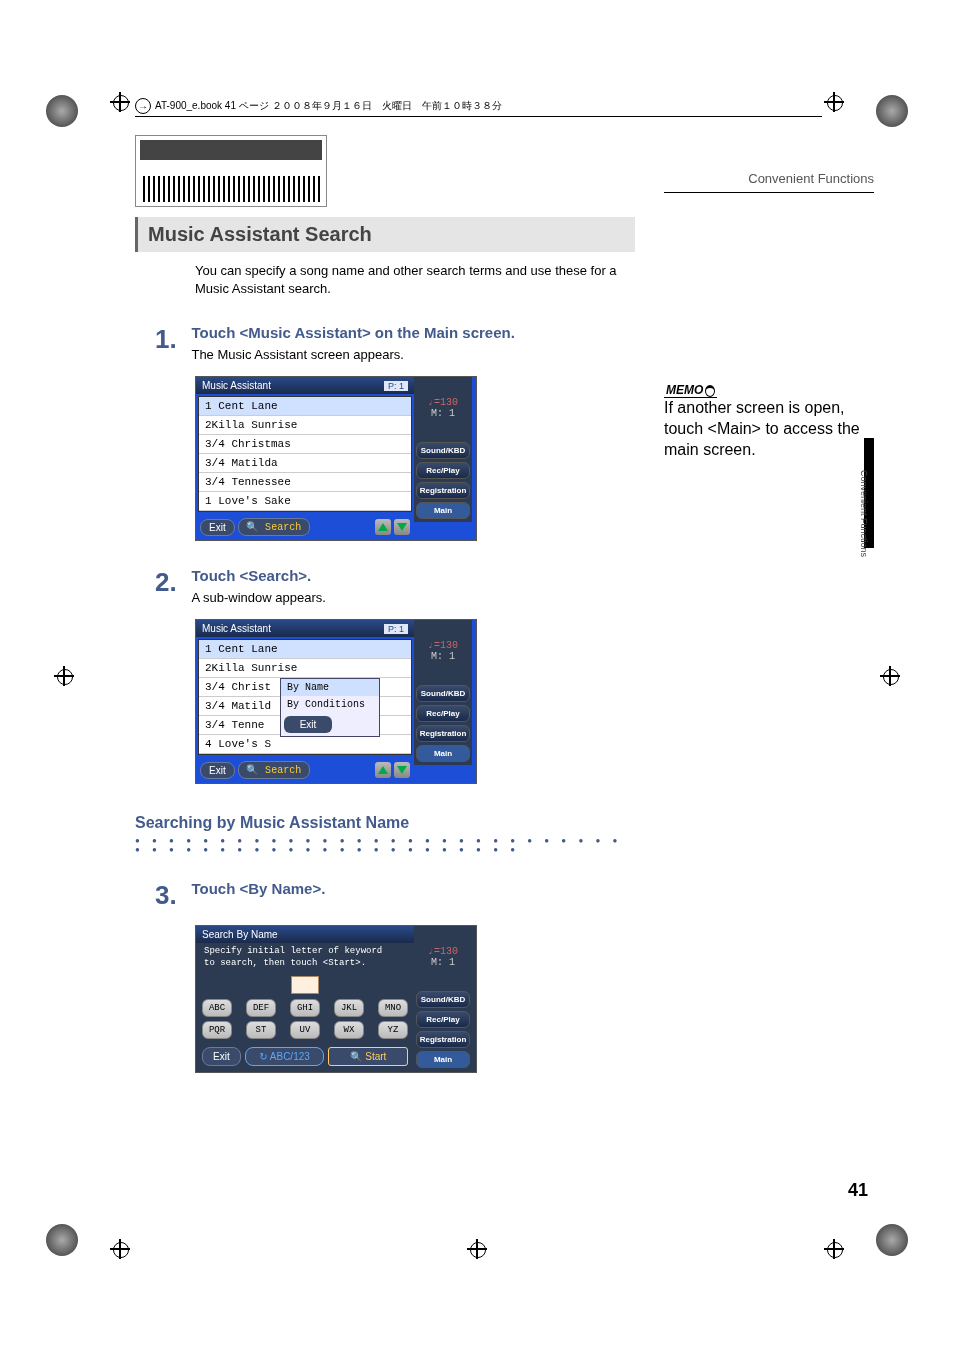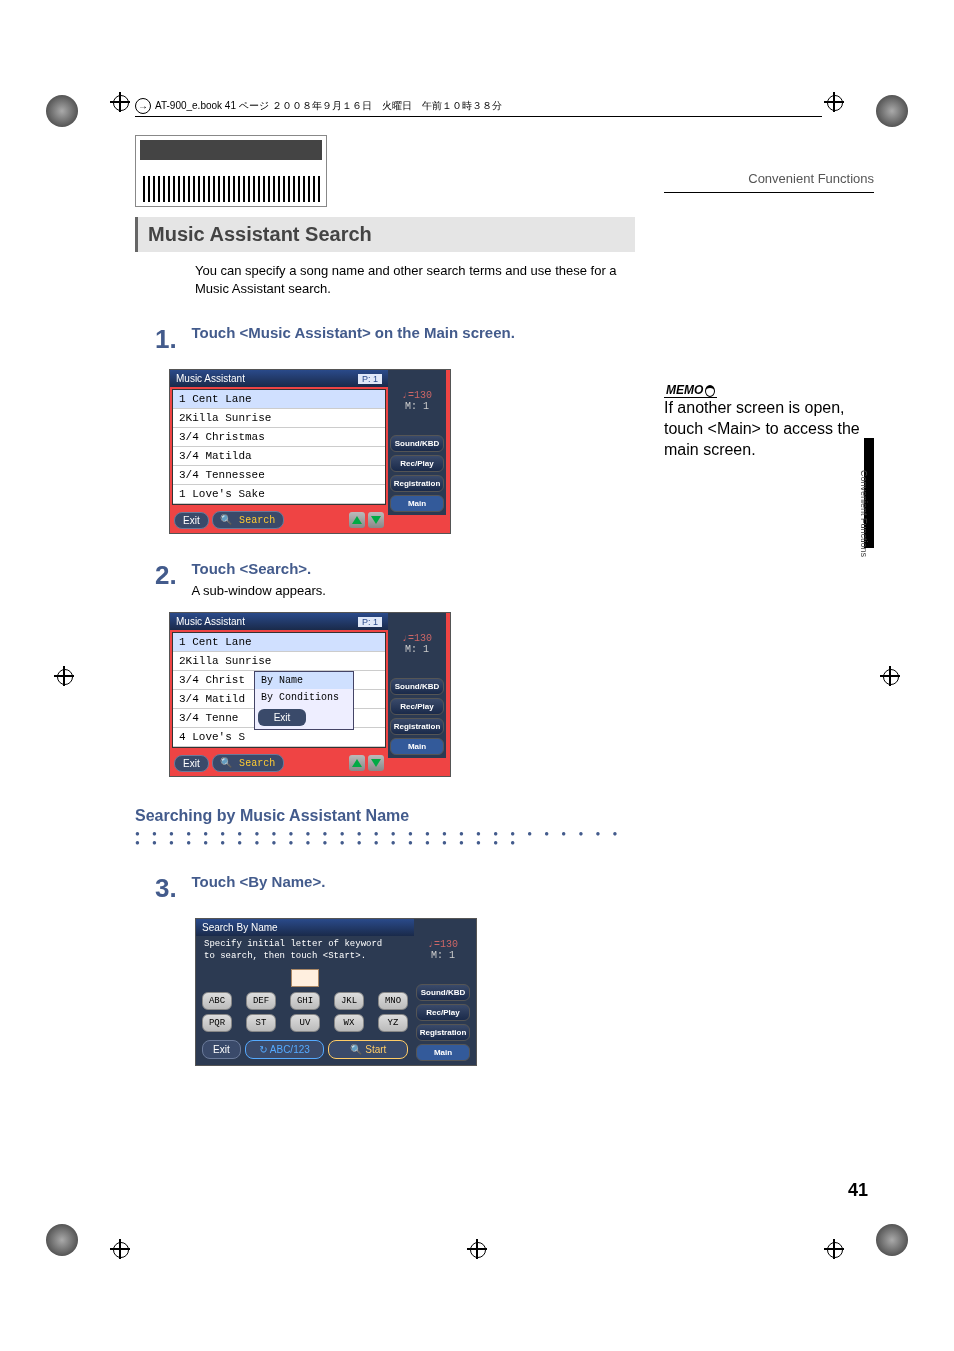--- a/index.html
+++ b/index.html
@@ -162,24 +162,24 @@
     margin-top: 30px;
     margin-bottom: 4px;
   }
   .dotted {
     color: #435b8c;
     letter-spacing: 5px;
     font-size: 8px;
   }
 
   .screenshot {
-    margin-left: 34px;
+    margin-left: 60px;
     margin-top: 14px;
     width: 280px;
-    background: #ef4444;
+    background: #1d4ed8;
     border: 1px solid #555;
     font-size: 10px;
     color: #fff;
     position: relative;
   }
   .ss-left {
     float: left;
     width: 218px;
   }
   .ss-right {
@@ -347,21 +347,21 @@
     border: 1px solid #5af;
     border-radius: 8px;
     padding: 3px 4px;
     color: #5af;
     text-align: center;
   }
   .bottom-row .start {
     flex: 1;
     background: #3a4a6a;
     border: 1px solid #fc6;
-    border-radius: 8px;
+    border-radius: 3px;
     padding: 3px 4px;
     color: #fc6;
     text-align: center;
   }
 
   .memo-head {
     display: inline-block;
     font-weight: bold;
     font-style: italic;
     font-size: 12px;
@@ -448,20 +448,21 @@
         <div class="keys"></div>
       </div>
 
       <div class="section-title">Music Assistant Search</div>
       <div class="body-text">You can specify a song name and other search terms and use these for a Music Assistant search.</div>
 
       <div class="step">
         <span class="step-num">1.</span>
         <span class="step-text">
           <div class="step-title">Touch &lt;Music Assistant&gt; on the Main screen.</div>
+          <div class="step-desc">The Music Assistant screen appears.</div>
         </span>
       </div>
 
       <div class="screenshot">
         <div class="ss-left">
           <div class="ss-titlebar">
             <span>Music Assistant</span>
             <span class="p1">P: 1</span>
           </div>
           <div class="ss-list">

